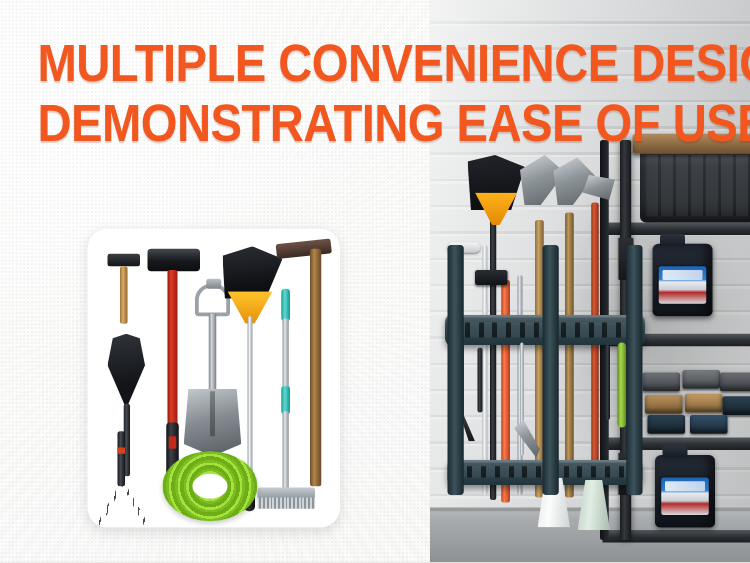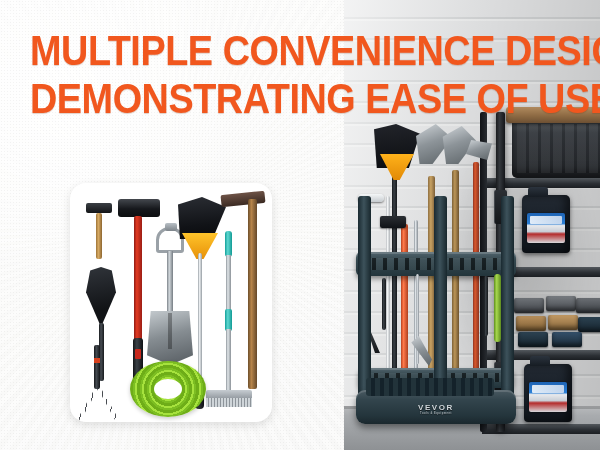--- a/index.html
+++ b/index.html
@@ -332,27 +332,20 @@
         <div class="slotrow" style="top:5px; height:9px;"></div>
       </div>
 
       <div class="watering-can" style="left:74px;  top:258px;"></div>
       <div class="watering-can green" style="left:106px; top:260px;"></div>
 
       <div class="rack-leg" style="left:2px;"></div>
       <div class="rack-leg" style="left:78px;"></div>
       <div class="rack-leg" style="left:145px;"></div>
 
-      <div class="rack-base">
-        <div class="rack-base-grid"></div>
-        <div class="brand">
-          <span>VEVOR</span>
-          <small>Tools &amp; Equipment</small>
-        </div>
-      </div>
     </div>
   </div>
 
   <div class="headline">
     <span class="line">MULTIPLE CONVENIENCE DESIGNS</span>
     <span class="line">DEMONSTRATING EASE OF USE</span>
   </div>
 
   <div class="product-card">
 

